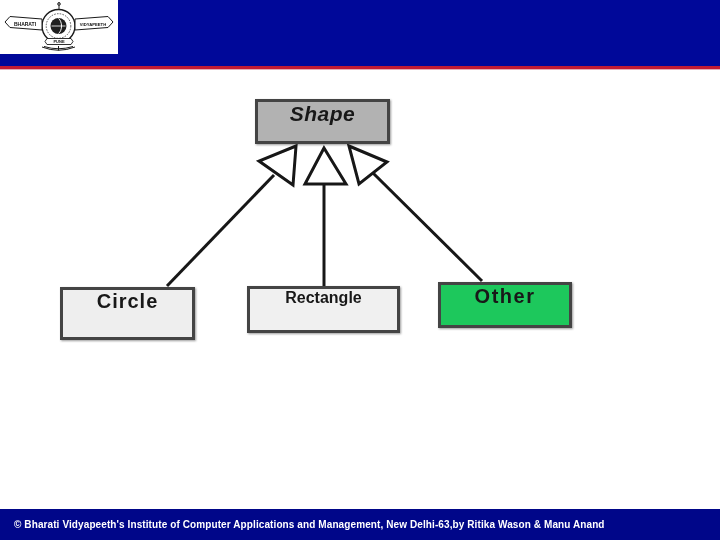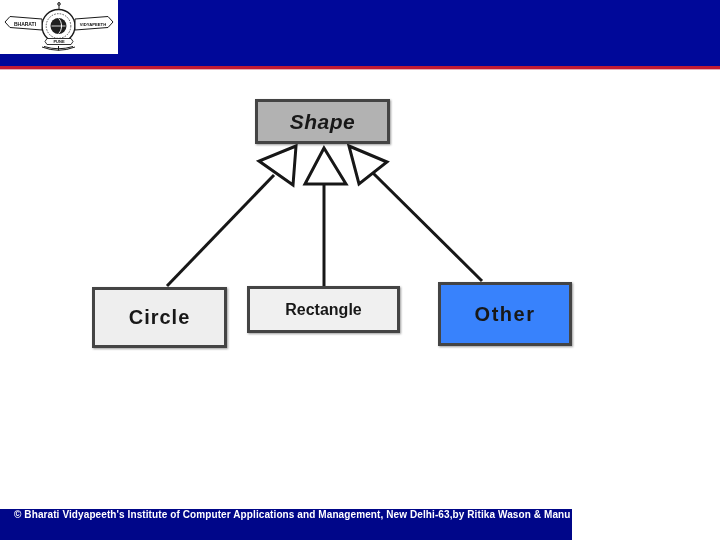--- a/index.html
+++ b/index.html
@@ -36,50 +36,50 @@
   .diagram {
     position: absolute; left: 60px; top: 90px;
     width: 525px; height: 250px;
     filter: blur(0.3px) contrast(1.05);
   }
   .diagram svg.connectors {
     position: absolute; left: 0; top: 0;
   }
   .dbox {
     position: absolute;
-    display: flex; align-items: center; justify-content: center;
+    display: flex; align-items: flex-start; justify-content: center;
     font-weight: bold;
     color: #1d1d1d;
     border: 3px solid #474747;
     box-shadow: 1px 1px 2px rgba(40,40,40,0.45);
   }
   .dbox.parent {
     left: 195px; top: 9px; width: 135px; height: 45px;
     background: #b0b0b0;
     font-size: 21px; font-style: italic; letter-spacing: 0.5px;
   }
   .dbox.child-circle {
-    left: 32px; top: 197px; width: 135px; height: 61px;
+    left: 0; top: 197px; width: 135px; height: 53px;
     background: #e9e9e9; font-size: 20px; letter-spacing: 1px;
   }
   .dbox.child-rectangle {
     left: 187px; top: 196px; width: 153px; height: 47px;
     background: #ebebeb; font-size: 16px;
   }
   .dbox.child-other {
-    left: 378px; top: 192px; width: 134px; height: 64px;
-    background: #3b82f6; font-size: 20px; letter-spacing: 1.5px;
+    left: 378px; top: 192px; width: 134px; height: 46px;
+    background: #22c55e; font-size: 20px; letter-spacing: 1.5px;
   }
 
   
   .footer-bar {
     position: absolute; left: 0; top: 509px;
-    width: 572px; height: 31px;
+    width: 720px; height: 31px;
     background: #000689;
-    display: flex; 
+    display: flex; align-items: center;
   }
   .copyright {
     color: #ffffff;
     font-size: 10px;
     font-weight: bold;
     white-space: nowrap;
     padding-left: 14px;
     letter-spacing: 0.1px;
   }
   .page-number {

